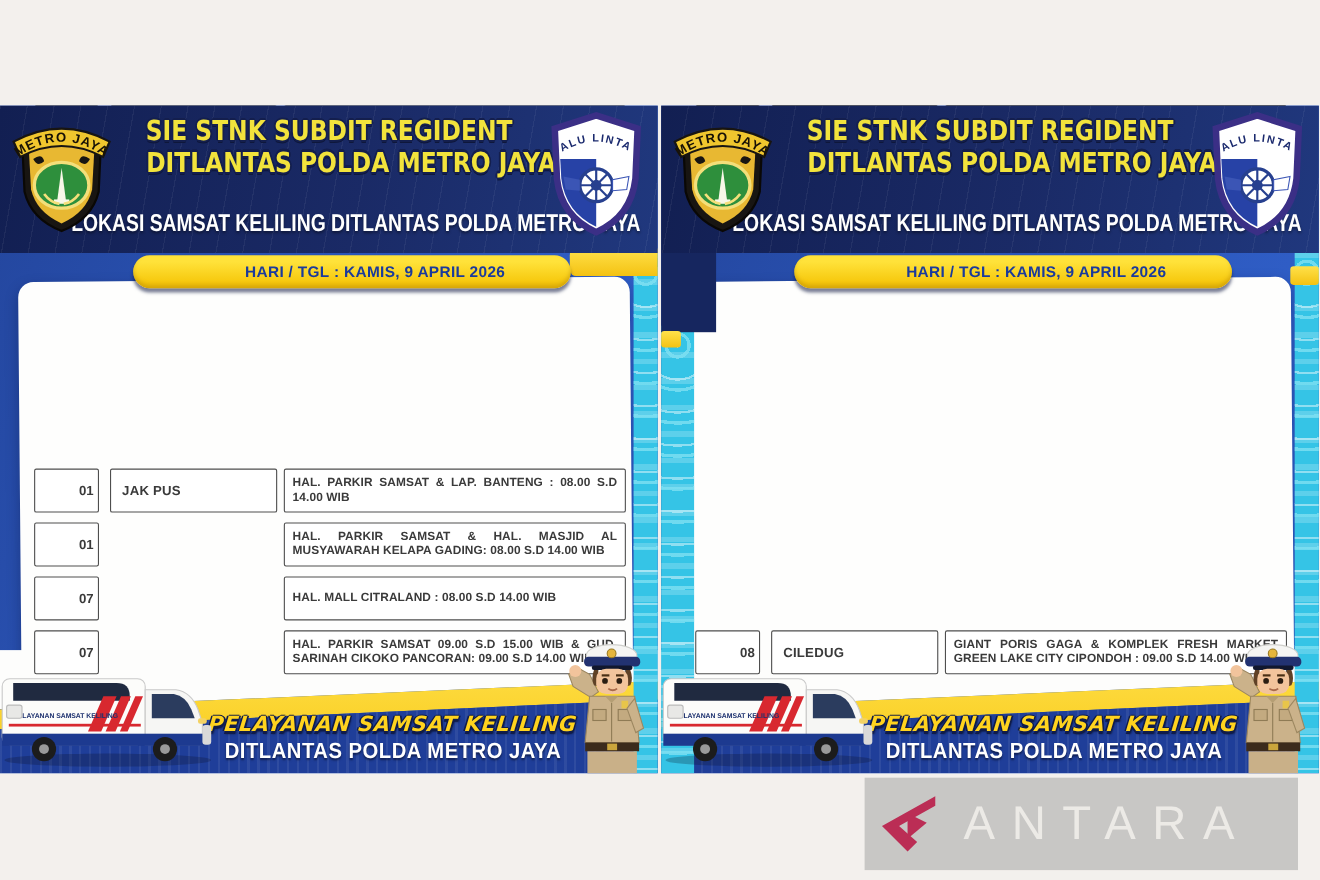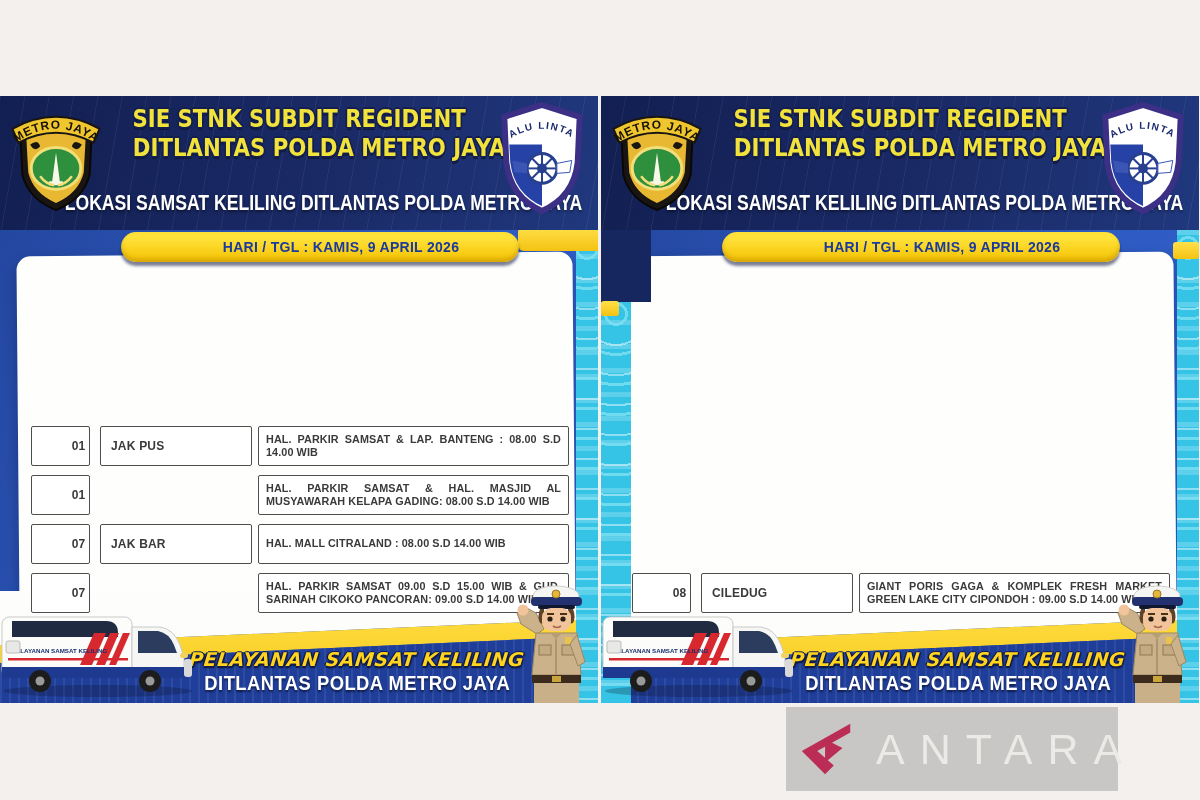--- a/index.html
+++ b/index.html
@@ -87,21 +87,21 @@
     transform:skewX(-6deg);letter-spacing:.5px;
     text-shadow:-1.5px 0 0 #101c4a,1.5px 0 0 #101c4a,0 -1.5px 0 #101c4a,0 2px 0 #101c4a,1px 2px 2px rgba(0,0,10,.6);}
   .f-line2{position:absolute;left:0;right:0;top:81px;color:#ffffff;font-weight:800;font-size:20px;}
   .f-line2 .tl{display:inline-block;white-space:nowrap;transform:scaleX(.92);letter-spacing:.5px;
     text-shadow:0 2px 2px rgba(0,0,15,.55);}
 
   .van{position:absolute;left:-2px;top:505px;width:200px;height:100px;z-index:9;}
   .officer{position:absolute;left:511px;top:486px;width:84px;height:125px;z-index:9;}
 
   
-  .wm{position:absolute;left:786px;top:707px;width:332px;height:84px;background:#c8c7c5;
+  .wm{position:absolute;left:786px;top:707px;width:394px;height:84px;background:#c8c7c5;
     display:flex;align-items:center;z-index:20;}
   .wm-logo{margin-left:10px;width:62px;height:62px;flex:none;}
   .wm-text{margin-left:18px;color:#eceae6;font-size:43px;font-weight:400;
     letter-spacing:15px;font-family:"Liberation Sans",sans-serif;}
 </style>
 </head>
 <body>
 
 <div class="stage">
 
@@ -118,21 +118,20 @@
         </div>
     </div>
     <div class="row">
       <div class="cell num">01</div>
       <div class="cell detail">
           <span>HAL. PARKIR SAMSAT &amp; HAL. MASJID AL MUSYAWARAH KELAPA GADING: 08.00 S.D 14.00 WIB</span>
         </div>
     </div>
     <div class="row">
       <div class="cell num">07</div>
-      <div class="cell area">JAK BAR</div>
       <div class="cell detail">
           <span>HAL. MALL CITRALAND : 08.00 S.D 14.00 WIB</span>
         </div>
     </div>
     <div class="row">
       <div class="cell num">07</div>
       <div class="cell detail">
           <span>HAL. PARKIR SAMSAT 09.00 S.D 15.00 WIB &amp; GUD. SARINAH CIKOKO PANCORAN: 09.00 S.D 14.00 WIB</span>
         </div>
     </div>

